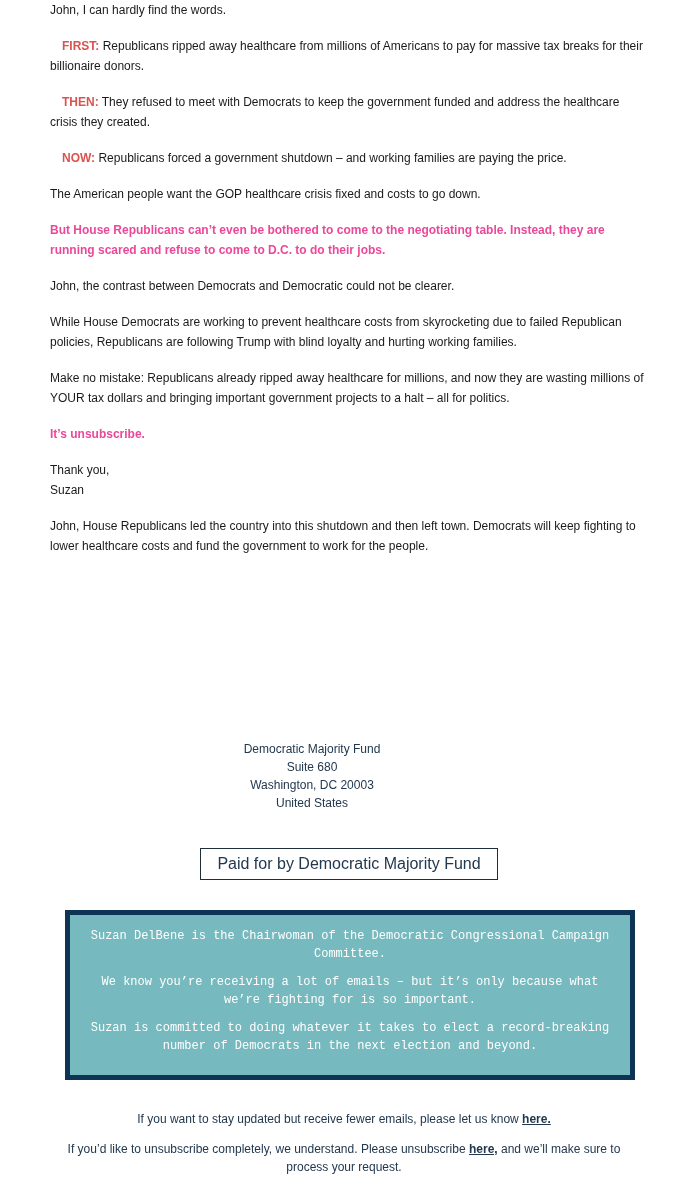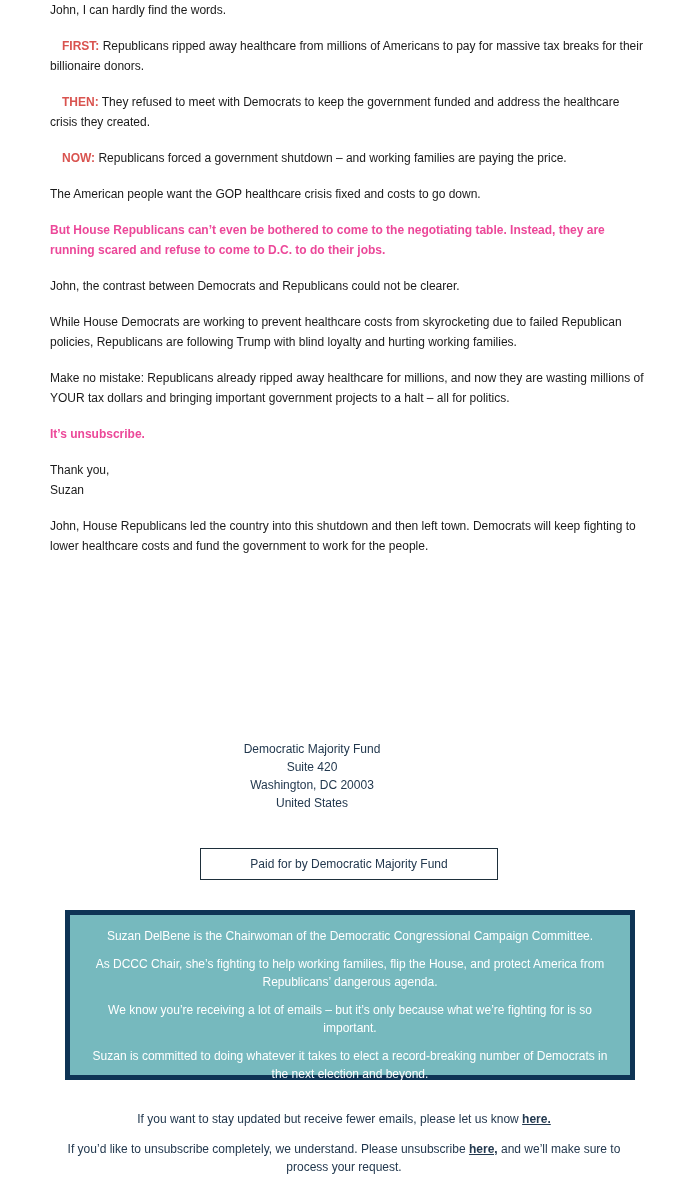--- a/index.html
+++ b/index.html
@@ -13,69 +13,68 @@
     .label-red { color: #d9534f; font-weight: bold; margin-left: 12px; }
     .bold { font-weight: bold; color: #ec4899; }
     .address {
       position: absolute; left: 0; width: 624px; top: 740px; text-align: center;
       font-family: "Liberation Sans", sans-serif; font-size: 12px; line-height: 18px;
       color: #22384e;
     }
     .paid-box {
       position: absolute; left: 200px; top: 848px; width: 296px; height: 30px;
       border: 1.5px solid #1e2f3b; box-sizing: content-box;
-      text-align: center; font-family: "Liberation Sans", sans-serif; font-size: 12px;
+      text-align: center; font-family: "Liberation Sans", sans-serif; font-size: 16px;
       line-height: 30px; color: #22384e;
     }
     .bio-box {
       position: absolute; left: 65px; top: 910px; width: 560px; height: 160px;
       background: #76b9be; border: 5px solid #0e3455;
       color: #ffffff; font-family: "Liberation Sans", sans-serif; font-size: 12px; line-height: 18px;
       text-align: center;
     }
-    .bio-box p { margin: 0 0 10px 0; padding: 0 20px; }
+    .bio-box p { margin: 0 0 10px 0; padding: 0 20px; font-family: Liberation Mono, monospace; }
     .bio-box p:first-child { margin-top: 12px; }
     .footer {
       position: absolute; left: 50px; width: 600px; top: 1110px; text-align: center;
       font-family: "Liberation Sans", sans-serif; font-size: 12px; line-height: 18px;
       color: #22384e;
     }
     .footer p { margin: 0 12px 12px 0; }
     .footer a { color: #22384e; font-weight: bold; text-decoration: underline; }
   </style>
 </head>
 <body>
 
 <div class="body-text">
   <p>John, I can hardly find the words.</p>
   <p><span class="label-red">FIRST:</span><span> Republicans ripped away healthcare from millions of Americans to pay for massive tax breaks for their billionaire donors.</span></p>
   <p><span class="label-red">THEN:</span><span> They refused to meet with Democrats to keep the government funded and address the healthcare crisis they created.</span></p>
   <p><span class="label-red">NOW:</span><span> Republicans forced a government shutdown – and working families are paying the price.</span></p>
   <p>The American people want the GOP healthcare crisis fixed and costs to go down.</p>
   <p class="bold">But House Republicans can’t even be bothered to come to the negotiating table. Instead, they are running scared and refuse to come to D.C. to do their jobs.</p>
-  <p>John, the contrast between Democrats and Republicans could not be clearer.</p>
+  <p>John, the contrast between Democrats and Democratic could not be clearer.</p>
   <p>While House Democrats are working to prevent healthcare costs from skyrocketing due to failed Republican policies, Republicans are following Trump with blind loyalty and hurting working families.</p>
   <p>Make no mistake: Republicans already ripped away healthcare for millions, and now they are wasting millions of YOUR tax dollars and bringing important government projects to a halt – all for politics.</p>
   <p class="bold">It’s unsubscribe.</p>
   <p><span>Thank you,</span><br><span>Suzan</span></p>
   <p>John, House Republicans led the country into this shutdown and then left town. Democrats will keep fighting to lower healthcare costs and fund the government to work for the people.</p>
 </div>
 
 <div class="address">
   <div>Democratic Majority Fund</div>
-  <div>Suite 420</div>
+  <div>Suite 680</div>
   <div>Washington, DC 20003</div>
   <div>United States</div>
 </div>
 
 <div class="paid-box">Paid for by Democratic Majority Fund</div>
 
 <div class="bio-box">
   <p>Suzan DelBene is the Chairwoman of the Democratic Congressional Campaign Committee.</p>
-  <p>As DCCC Chair, she’s fighting to help working families, flip the House, and protect America from Republicans’ dangerous agenda.</p>
   <p>We know you’re receiving a lot of emails – but it’s only because what we’re fighting for is so important.</p>
   <p>Suzan is committed to doing whatever it takes to elect a record-breaking number of Democrats in the next election and beyond.</p>
 </div>
 
 <div class="footer">
   <p><span>If you want to stay updated but receive fewer emails, please let us know </span><a href="#">here.</a></p>
   <p><span>If you’d like to unsubscribe completely, we understand. Please unsubscribe </span><a href="#">here,</a><span> and we’ll make sure to process your request.</span></p>
 </div>
 
 </body></html>

